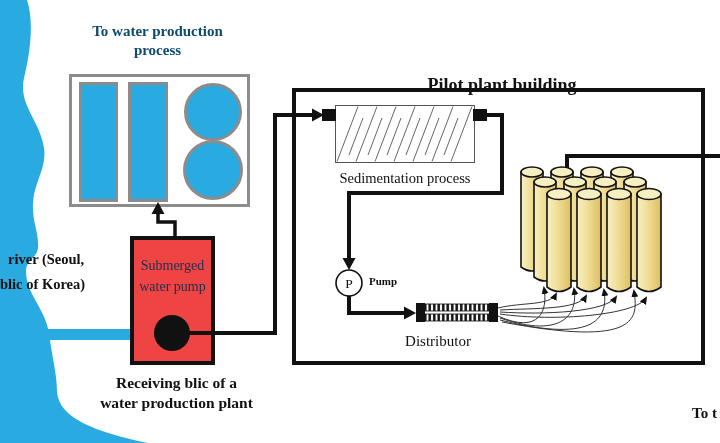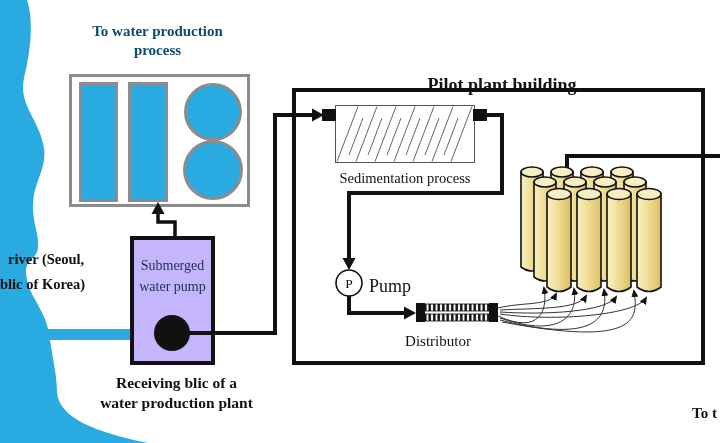--- a/index.html
+++ b/index.html
@@ -5,21 +5,21 @@
   html,body{margin:0;padding:0;background:#fff;}
   .canvas{position:relative;width:720px;height:443px;overflow:hidden;background:#fff;
           font-family:"Liberation Serif",serif;}
   .layer{position:absolute;left:0;top:0;pointer-events:none;}
   #base-svg{z-index:1;}
   #art-svg{z-index:3;}
   .box{position:absolute;box-sizing:border-box;z-index:2;}
   .prod-box{left:69px;top:74px;width:181px;height:133px;border:3px solid #8C8C8C;background:#fff;}
   .prod-rect{position:absolute;border:3px solid #8C8C8C;background:#29ABE2;}
   .prod-circ{position:absolute;border:3px solid #8C8C8C;background:#29ABE2;border-radius:50%;}
-  .well-box{left:130px;top:236px;width:85px;height:129px;border:4px solid #111;background:#c4b5fd;}
+  .well-box{left:130px;top:236px;width:85px;height:129px;border:4px solid #111;background:#ef4444;}
   .building{left:292px;top:88px;width:413px;height:277px;border:4px solid #111;background:transparent;}
   .sed-box{left:335px;top:105px;width:140px;height:58px;border:1.5px solid #555;background:#fff;}
   .lbl{position:absolute;z-index:5;color:#111;white-space:nowrap;line-height:1.25;}
   .center{text-align:center;}
   .bold{font-weight:bold;}
   .gray{color:#0c4a6e;}
   .blk{display:block;}
   .well-text{position:absolute;left:0;top:15px;width:100%;text-align:center;
              font-size:14px;line-height:21px;color:#1C3050;z-index:5;}
 </style>
@@ -168,20 +168,20 @@
 
   <div class="lbl center" style="left:325px;top:169px;width:160px;font-size:14.5px;">Sedimentation process</div>
   <div class="lbl bold" style="left:0px;top:275px;font-size:14.5px;text-align:center;">blic of Korea)</div>
 
   <div class="lbl bold center" style="left:84px;top:373px;width:185px;font-size:15.5px;line-height:20px;">
     <span class="blk">Receiving blic of a</span>
     <span class="blk">water production plant</span>
   </div>
 
   <div class="lbl center" style="left:341px;top:276px;width:16px;font-size:13.5px;">P</div>
-  <div class="lbl" style="left:369px;top:275px;font-size:18px;">Pump</div>
+  <div class="lbl" style="left:369px;top:275px;font-size:11px;font-weight:bold;">Pump</div>
 
   <div class="lbl center" style="left:377px;top:332px;width:122px;font-size:15px;text-align:center;">Distributor</div>
 
 
   <div class="lbl bold" style="left:692px;top:372px;font-size:15px;margin-top:32px;">To t</div>
 
 </div>
 
 </body></html>

